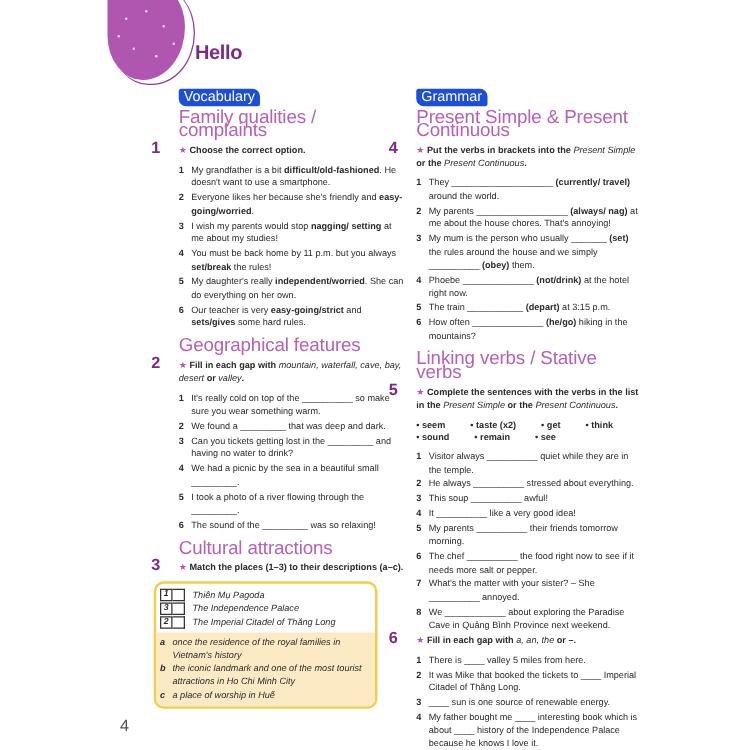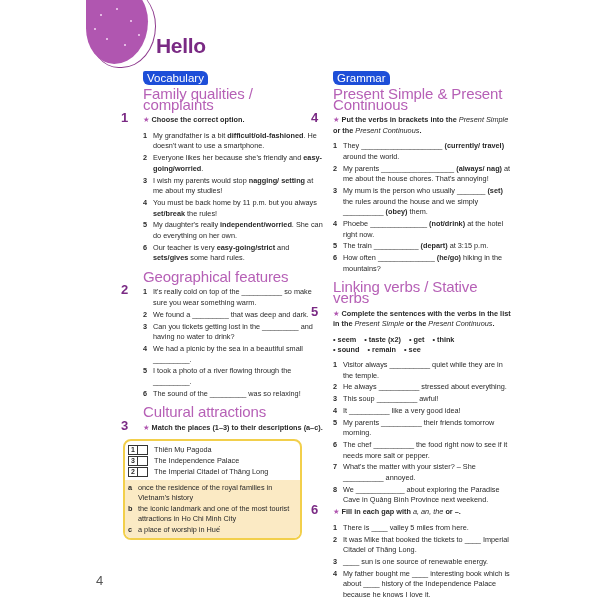--- a/index.html
+++ b/index.html
@@ -3,44 +3,44 @@
 <meta charset="utf-8">
 <style>
   * { box-sizing: border-box; margin: 0; padding: 0; }
   html, body { width: 600px; height: 600px; background: #ffffff; overflow: hidden; }
   body { font-family: "Liberation Sans", sans-serif; color: #2a2a2a; position: relative; }
 
   .blob { position: absolute; left: 86px; top: -14px; width: 62px; height: 78px; border-radius: 0 50% 60% 50%; background: #b056b0; }
   .blob-outline { position: absolute; left: 90px; top: -12px; width: 66px; height: 80px; border-radius: 0 55% 60% 50%; border-right: 1.5px solid #8e3a8e; border-bottom: 1.5px solid #8e3a8e; }
   .blob .dot { position: absolute; width: 2px; height: 2px; background: #f4d9f4; border-radius: 50%; }
 
-  .title { position: absolute; left: 156px; top: 34px; font-size: 21px; font-weight: bold; color: #7a2a84; letter-spacing: -0.3px; }
+  .title { position: absolute; left: 156px; top: 34px; font-size: 16px; font-weight: bold; color: #7a2a84; letter-spacing: -0.3px; }
 
   .col { position: absolute; top: 71px; width: 180px; font-size: 7.3px; line-height: 10.6px; }
   .col.left { left: 143px; }
   .col.right { left: 333px; width: 180px; }
 
   .section-tag { display: inline-block; background: #1d4ed8; color: #ffffff; font-size: 11.5px; padding: 0 4px; line-height: 14px; border-radius: 2px 6px 2px 6px; margin-bottom: 4px; }
   .sub-head { color: #b660b6; font-size: 15px; margin-bottom: 5px; letter-spacing: -0.1px; }
   .ex-wrap { position: relative; }
   .ex-num { position: absolute; left: -22px; top: -2px; font-size: 13px; color: #7a2a84; font-weight: bold; }
   .instr { font-weight: bold; margin-bottom: 5px; }
   .instr .star { color: #b056b0; font-weight: normal; }
   .instr i { font-weight: normal; }
   .items { list-style: none; }
   .items li { display: flex; margin-bottom: 1.2px; }
   .items li .n { width: 10px; flex-shrink: 0; font-weight: bold; }
   .items li .t { flex: 1; }
   b { font-weight: bold; }
   .gap-section { margin-top: 8px; }
 
   .wordlist { font-weight: bold; margin-bottom: 4px; }
-  .wordlist span { margin-right: 8px; }
-
-  .match-box { position: relative; margin-left: -20px; width: 179px; border: 2px solid #f2cf4b; border-radius: 8px; padding: 4px 4px 4px 3px; margin-top: 4px; background: #ffffff; }
+  .wordlist span { margin-right: 20px; }
+
+  .match-box { position: relative; margin-left: -20px; width: 179px; border: 2px solid #f2cf4b; border-radius: 8px; padding: 4px 4px 4px 3px; margin-top: 4px; background: #ffffff; font-style: italic; }
   .match-box .places .row { display: flex; align-items: center; height: 11px; }
   .match-box .box-num { display: inline-flex; width: 10px; height: 10px; border: 1px solid #333; font-size: 7px; font-weight: bold; align-items: center; justify-content: center; }
   .match-box .box-ans { display: inline-block; width: 10px; height: 10px; border: 1px solid #333; border-left: none; margin-right: 6px; }
   .match-box .descs { background: #fbeac4; margin: 2px -4px -4px -3px; padding: 3px 4px 3px 3px; border-radius: 0 0 6px 6px; }
   .match-box .descs .row { display: flex; }
   .match-box .descs .l { width: 10px; font-weight: bold; flex-shrink: 0; }
 
   .page-num { position: absolute; left: 96px; top: 573px; font-size: 13px; color: #555; }
 </style>
 </head>
@@ -92,20 +92,21 @@
           <span class="n">6</span>
           <span class="t"><span>Our teacher is very </span><b>easy-going/strict</b><span> and </span><b>sets/gives</b><span> some hard rules.</span></span>
         </li>
     </ul>
   </div>
 
   
   <div class="sub-head gap-section">Geographical features</div>
   <div class="ex-wrap">
     <span class="ex-num">2</span>
+    <div class="instr"><span class="star">★ </span><span>Fill in each gap with </span><i>mountain, waterfall, cave, bay, desert</i><span> or </span><i>valley</i>.</div>
     <ul class="items">
       <li>
           <span class="n">1</span>
           <span class="t">It's really cold on top of the __________ so make sure you wear something warm.</span>
         </li>
       <li>
           <span class="n">2</span>
           <span class="t">We found a _________ that was deep and dark.</span>
         </li>
       <li>

